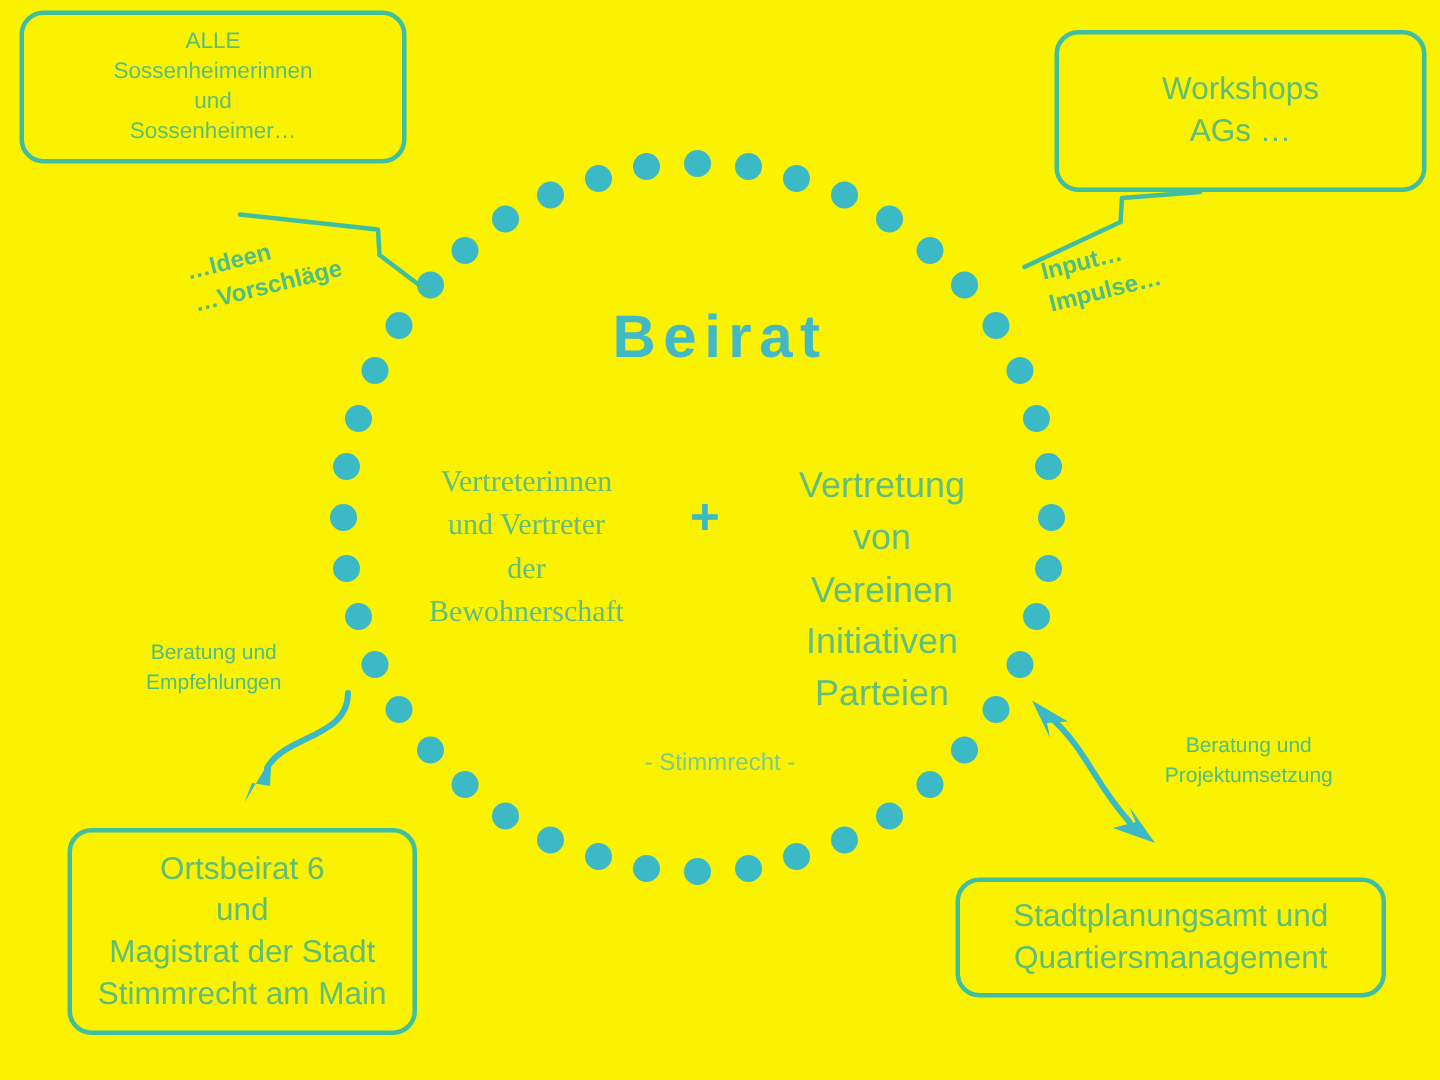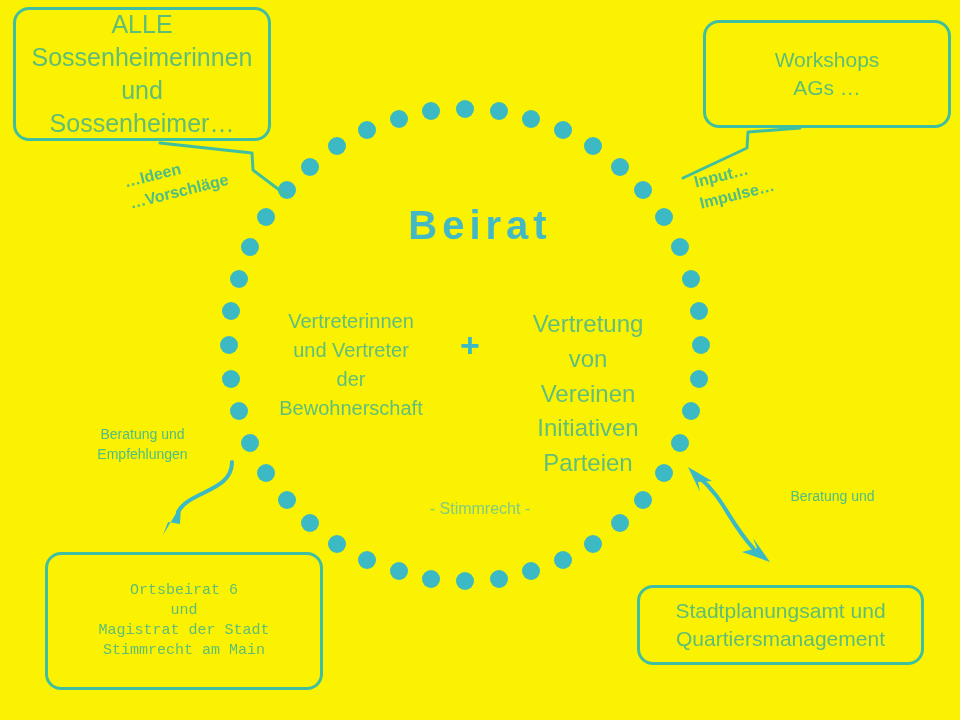--- a/index.html
+++ b/index.html
@@ -34,31 +34,30 @@
     align-items: center;
     justify-content: center;
     line-height: 1.32;
   }
   .bubble .line {
     display: block;
     white-space: nowrap;
   }
 
   #bubble-alle {
-    left: 13px;  top: 7px;  width: 258px; height: 134px;
-    font-size: 25px;
+    left: 13px;  top: 7px;  width: 258px; height: 102px;
+    font-size: 15px;
   }
   #bubble-workshops {
     left: 703px; top: 20px; width: 248px; height: 108px;
     font-size: 21px;
   }
   #box-ortsbeirat {
-    left: 45px;  top: 552px; width: 278px; height: 138px;
-    font-size: 15px;
-    font-family: Liberation Mono, monospace;
+    left: 45px;  top: 552px; width: 233px; height: 138px;
+    font-size: 21px;
   }
   #box-stadtplanung {
     left: 637px; top: 585px; width: 287px; height: 80px;
     font-size: 21px;
   }
 
   
   #overlay {
     position: absolute;
     left: 0; top: 0;
@@ -87,20 +86,21 @@
     color: #44B9C6;
   }
   #col-left {
     position: absolute;
     left: 256px; top: 307px;
     width: 190px;
     text-align: center;
     font-size: 20px;
     line-height: 1.45;
     color: #62BE7C;
+    font-family: Liberation Serif, serif;
   }
   #col-right {
     position: absolute;
     left: 493px; top: 307px;
     width: 190px;
     text-align: center;
     font-size: 24px;
     line-height: 1.45;
     color: #62BE7C;
   }
@@ -276,15 +276,16 @@
     <div>Input…</div>
     <div>Impulse…</div>
   </div>
 
   <div class="arrow-label" id="label-beratung-empfehlungen">
     <div>Beratung und</div>
     <div>Empfehlungen</div>
   </div>
   <div class="arrow-label" id="label-beratung-projekt">
     <div>Beratung und</div>
+    <div>Projektumsetzung</div>
   </div>
 
 </div>
 
 </body></html>

